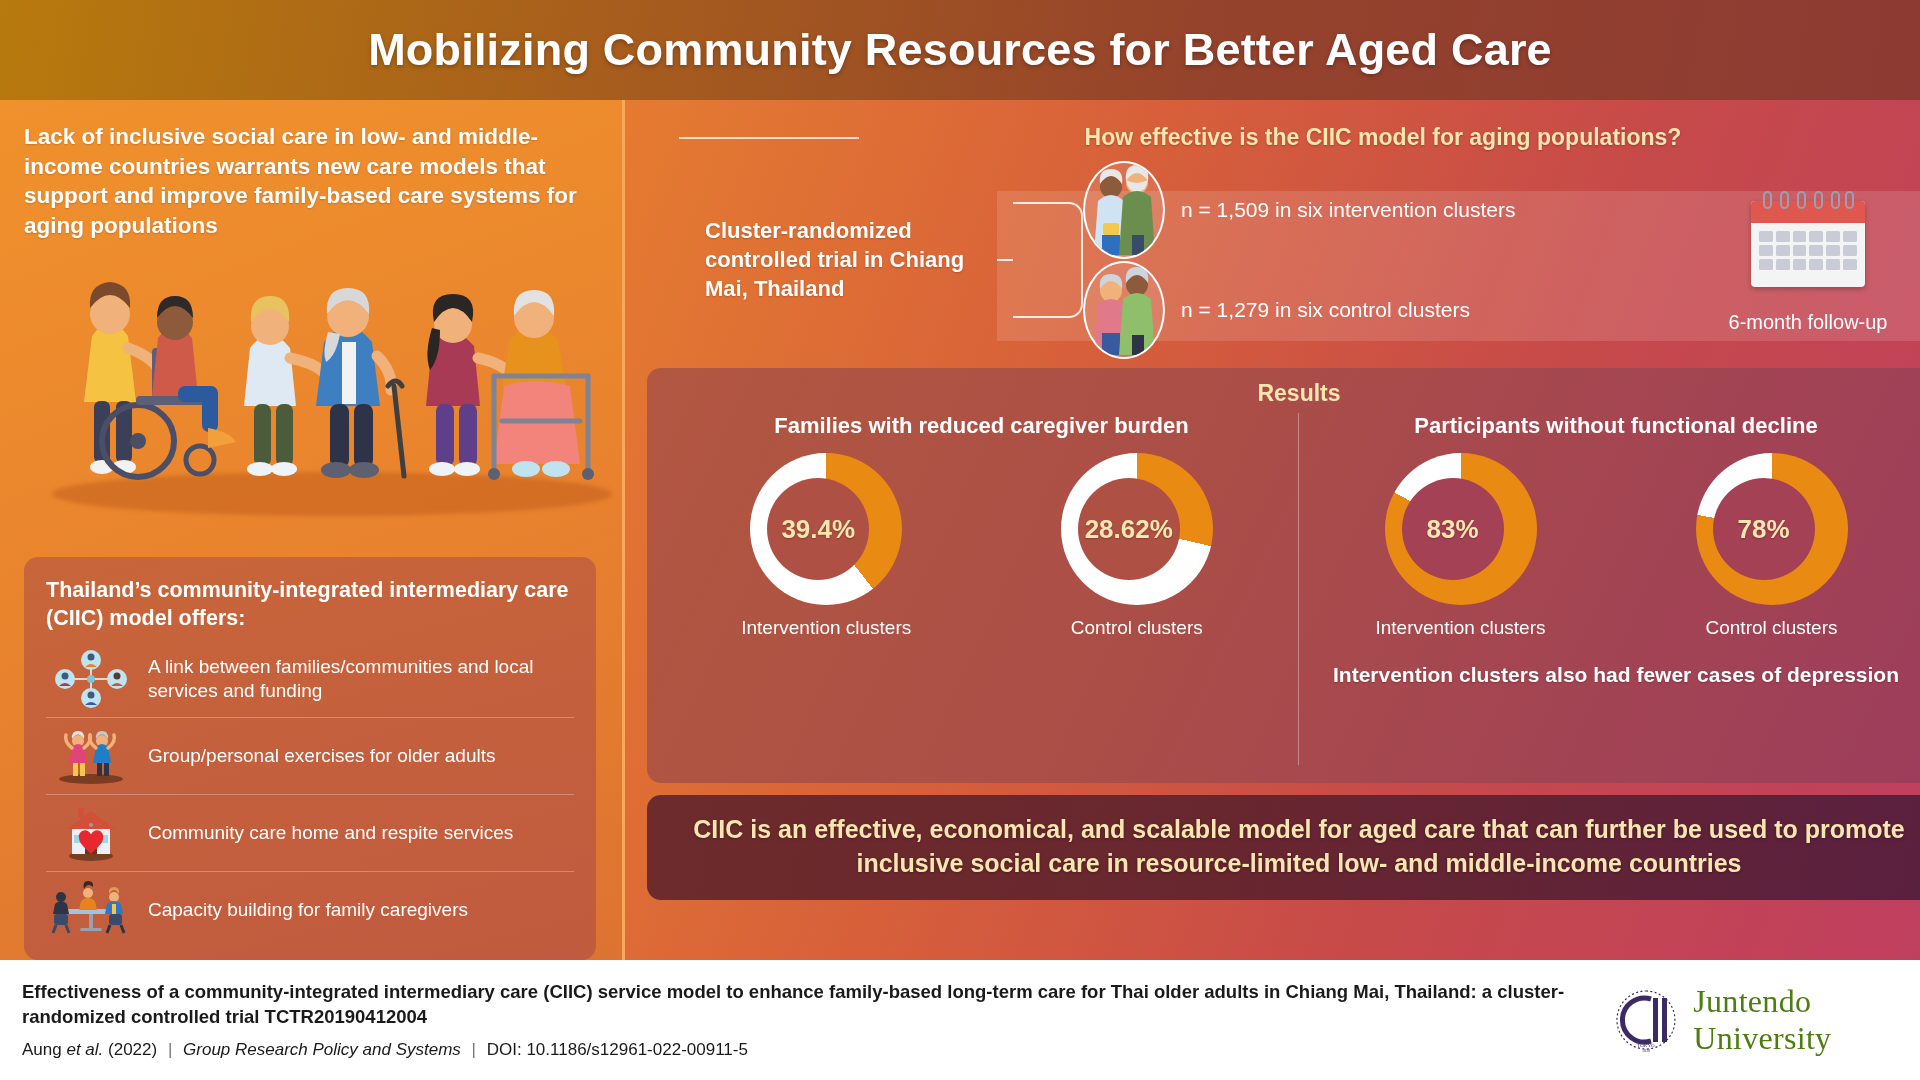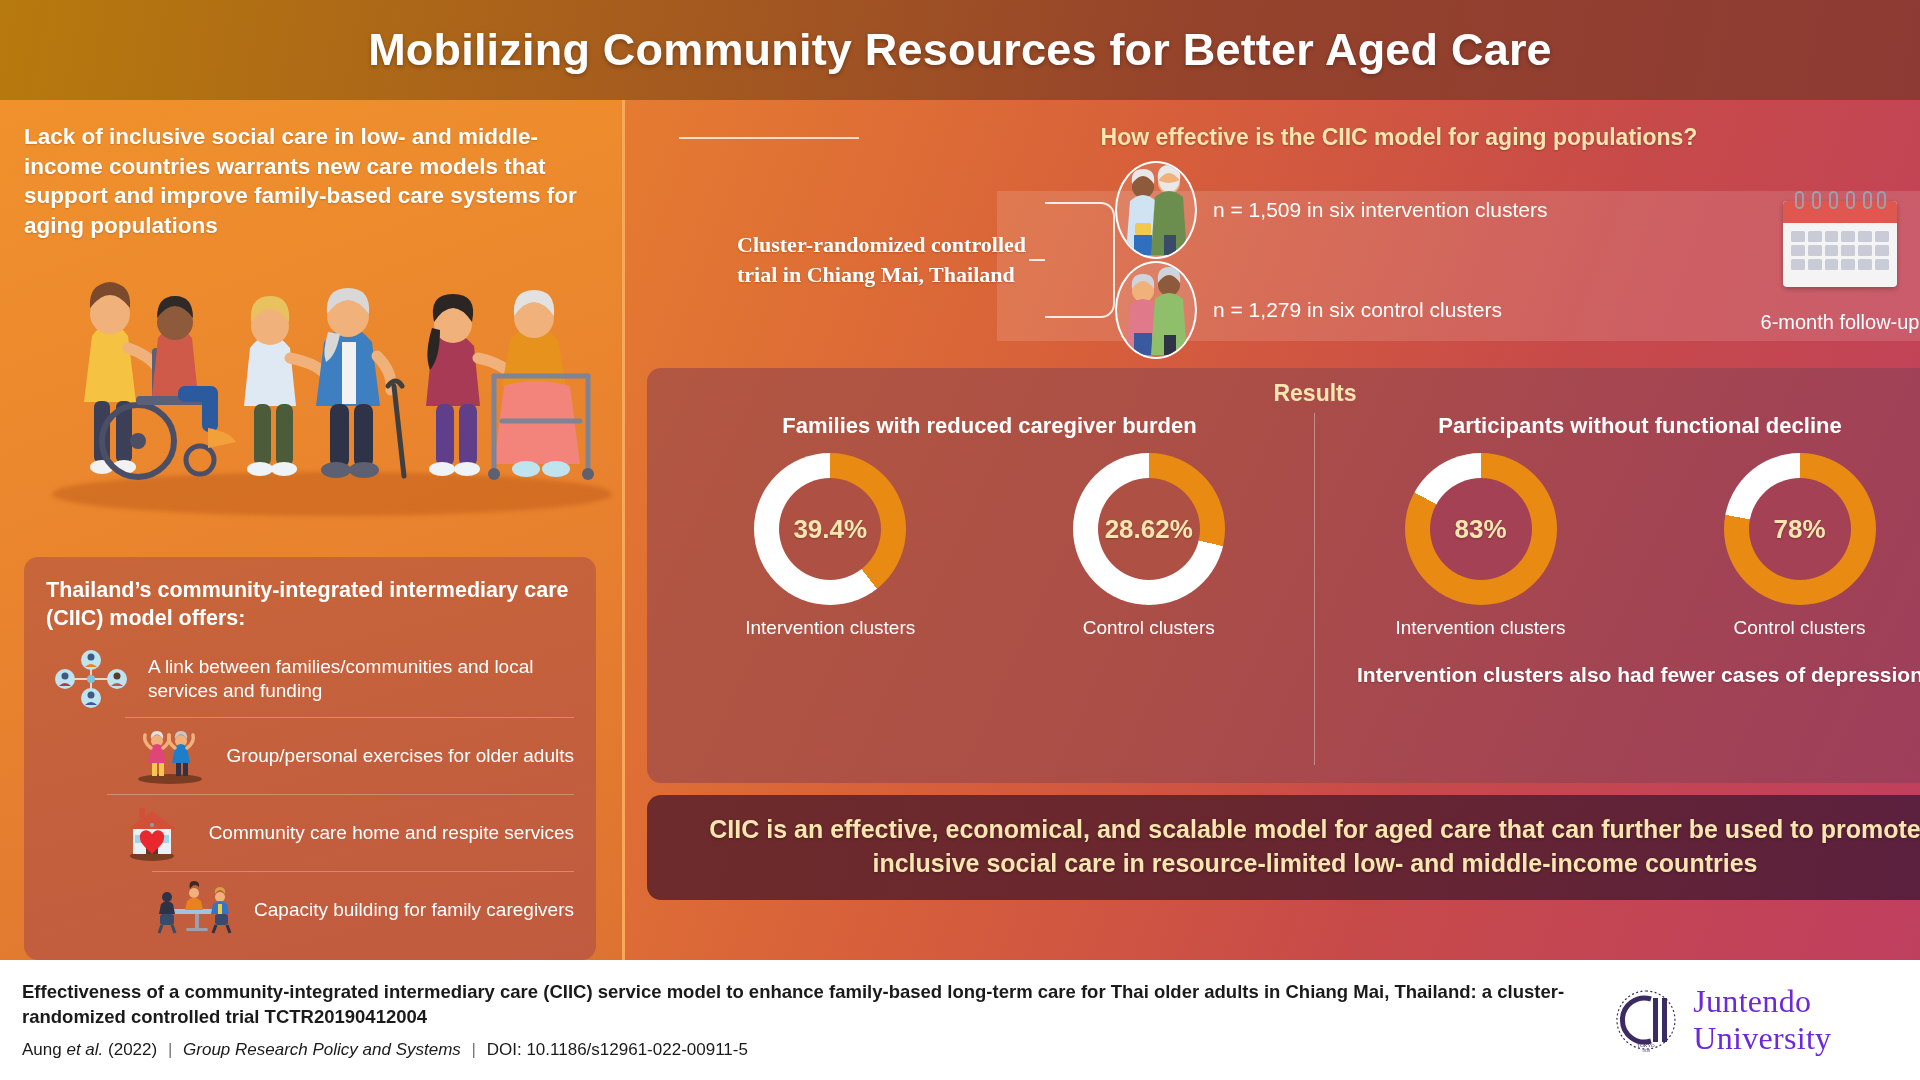--- a/index.html
+++ b/index.html
@@ -73,21 +73,21 @@
     margin-top: 21px;
     background: linear-gradient(165deg, #c8663a 0%, #c4603c 45%, #c05b3f 100%);
     border-radius: 14px;
     padding: 20px 22px 12px 22px;
     flex: 1 1 auto;
   }
   .ciic-title {
     color: #ffffff; font-size: 21.5px; font-weight: bold; line-height: 1.3;
     margin-bottom: 8px;
   }
-  .ciic-list { display: flex; flex-direction: column; align-items: flex-end; }
+  .ciic-list { display: flex; flex-direction: column; }
   .ciic-item {
     display: flex; align-items: center; gap: 14px;
     padding: 9px 0 9px 2px;
     border-top: 1px solid rgba(255,255,255,.28);
     min-height: 62px;
   }
   .ciic-item:first-child { border-top: none; }
   .ciic-icon { width: 86px; flex: 0 0 86px; height: 58px; position: relative; }
   .ciic-label { color: #ffffff; font-size: 19px; line-height: 1.25; }
 
@@ -111,24 +111,23 @@
     display: flex; align-items: center;
     margin-top: 2px;
   }
   .arrow-band {
     position: absolute; left: 350px; top: 34px; width: 1230px; height: 150px;
     background: rgba(255,255,255,.13);
     clip-path: polygon(0 0, calc(100% - 60px) 0, 100% 50%, calc(100% - 60px) 100%, 0 100%);
   }
   .design-label {
     position: relative; z-index: 2;
-    width: 300px; margin-left: 90px;
+    width: 300px; margin-left: 58px;
     color: #ffffff; font-size: 22px; font-weight: bold; line-height: 1.32;
     text-shadow: 0 1px 2px rgba(0,0,0,.20);
-    font-family: Liberation Serif, serif;
   }
   .bracket {
     position: relative; z-index: 2;
     width: 70px; height: 116px; margin-left: 8px;
     border: 2px solid rgba(255,255,255,.85);
     border-left: none;
     border-radius: 0 14px 14px 0;
   }
   .bracket::before {
     content:""; position:absolute; left:-16px; top:calc(50% - 1px);
@@ -191,21 +190,21 @@
     position: relative;
     display: flex; align-items: center; justify-content: center;
   }
   .donut::after {
     content: ""; position: absolute; left: 25px; top: 25px;
     width: 102px; height: 102px; border-radius: 50%;
     background: transparent;
     box-shadow: 0 0 0 999px transparent;
   }
   .donut-hole {
-    position: absolute; left: 25px; top: 25px; width: 102px; height: 102px;
+    position: absolute; left: 17px; top: 25px; width: 102px; height: 102px;
     border-radius: 50%;
     z-index: 2;
     display: flex; align-items: center; justify-content: center;
   }
   .donut-val {
     color: #f8e6b0; font-size: 26px; font-weight: bold;
     text-shadow: 0 1px 2px rgba(0,0,0,.25);
   }
   .donut-caption { color: #ffffff; font-size: 19px; margin-top: 12px; }
 
@@ -236,21 +235,21 @@
     padding: 0 26px 0 22px;
   }
   .cite { color: #1a1a1a; }
   .cite-title { font-size: 18.5px; font-weight: bold; line-height: 1.35; }
   .cite-meta { font-size: 17px; margin-top: 10px; }
   .cite-meta .ital { font-style: italic; }
   .cite-meta .sep { color: #777; padding: 0 6px; }
 
   .brand { display: flex; align-items: center; gap: 12px; }
   .brand-mark { width: 70px; height: 70px; position: relative; }
-  .brand-name { color: #6d28d9; font-family: "Liberation Serif", serif;
+  .brand-name { color: #4d7c0f; font-family: "Liberation Serif", serif;
                 font-size: 32px; letter-spacing: .3px; }
 </style>
 </head>
 <body>
 
 <div class="poster">
 
   <div class="header">
     <div class="header-title">Mobilizing Community Resources for Better Aged Care</div>
   </div>

